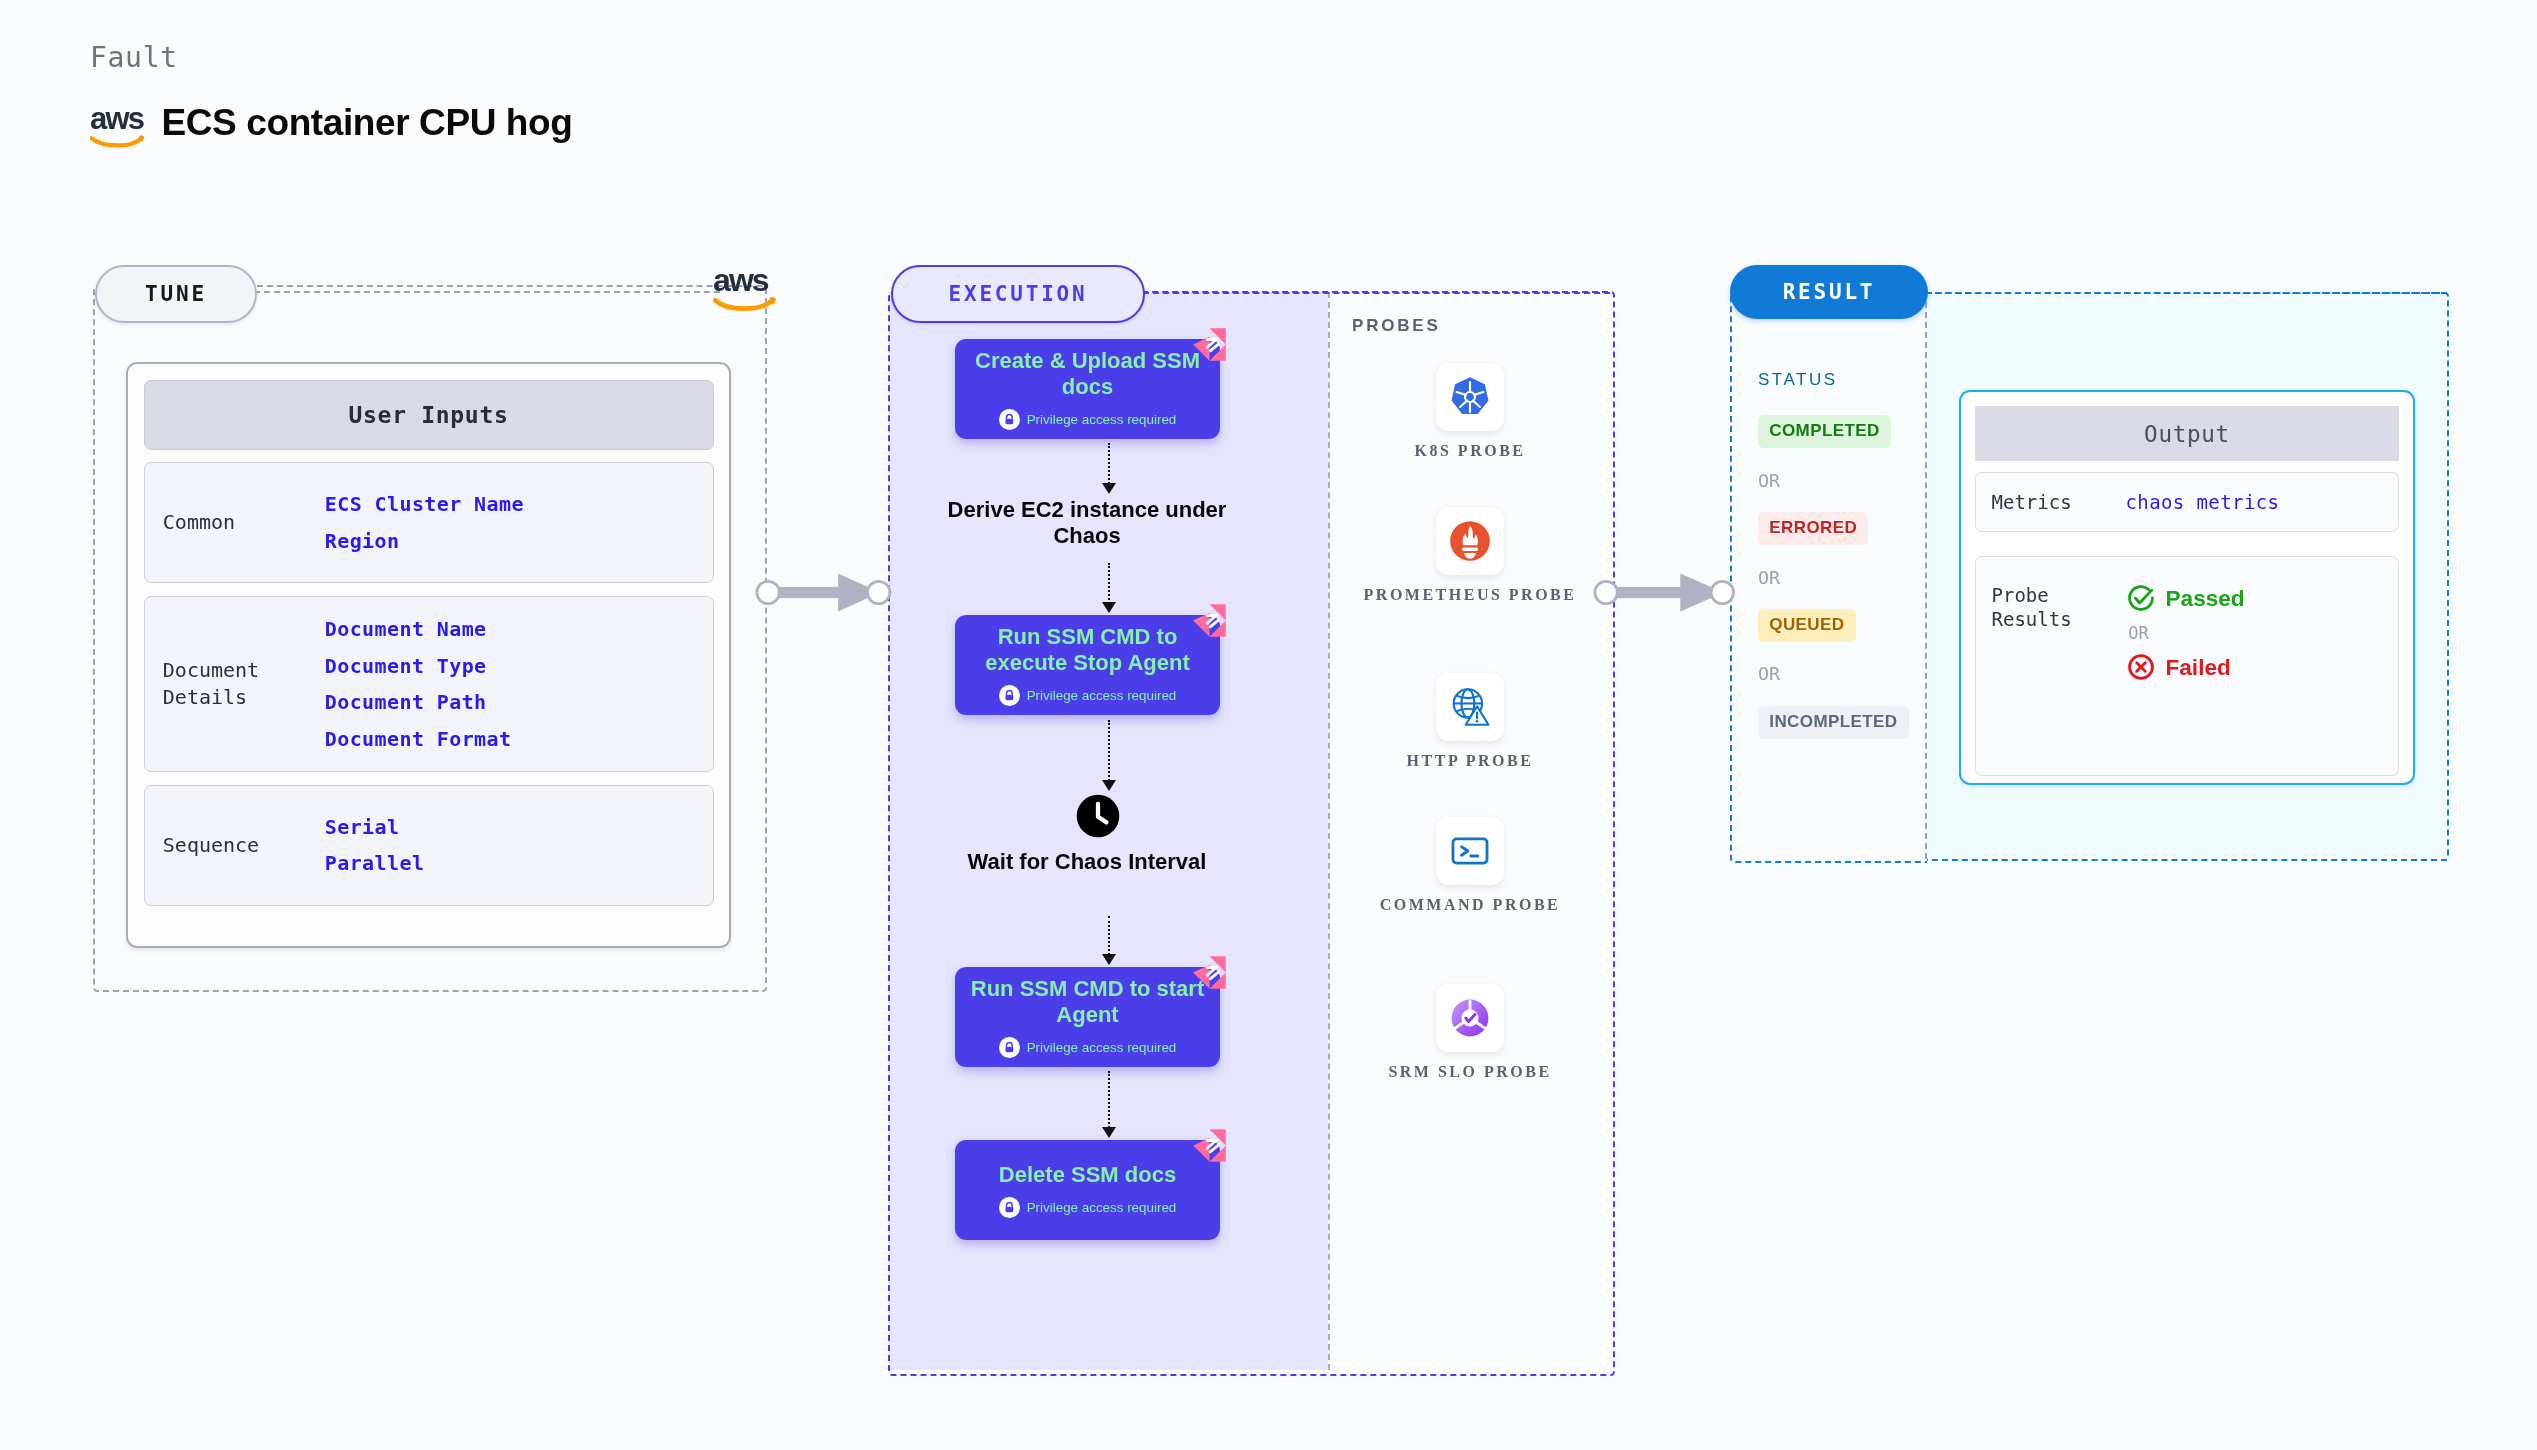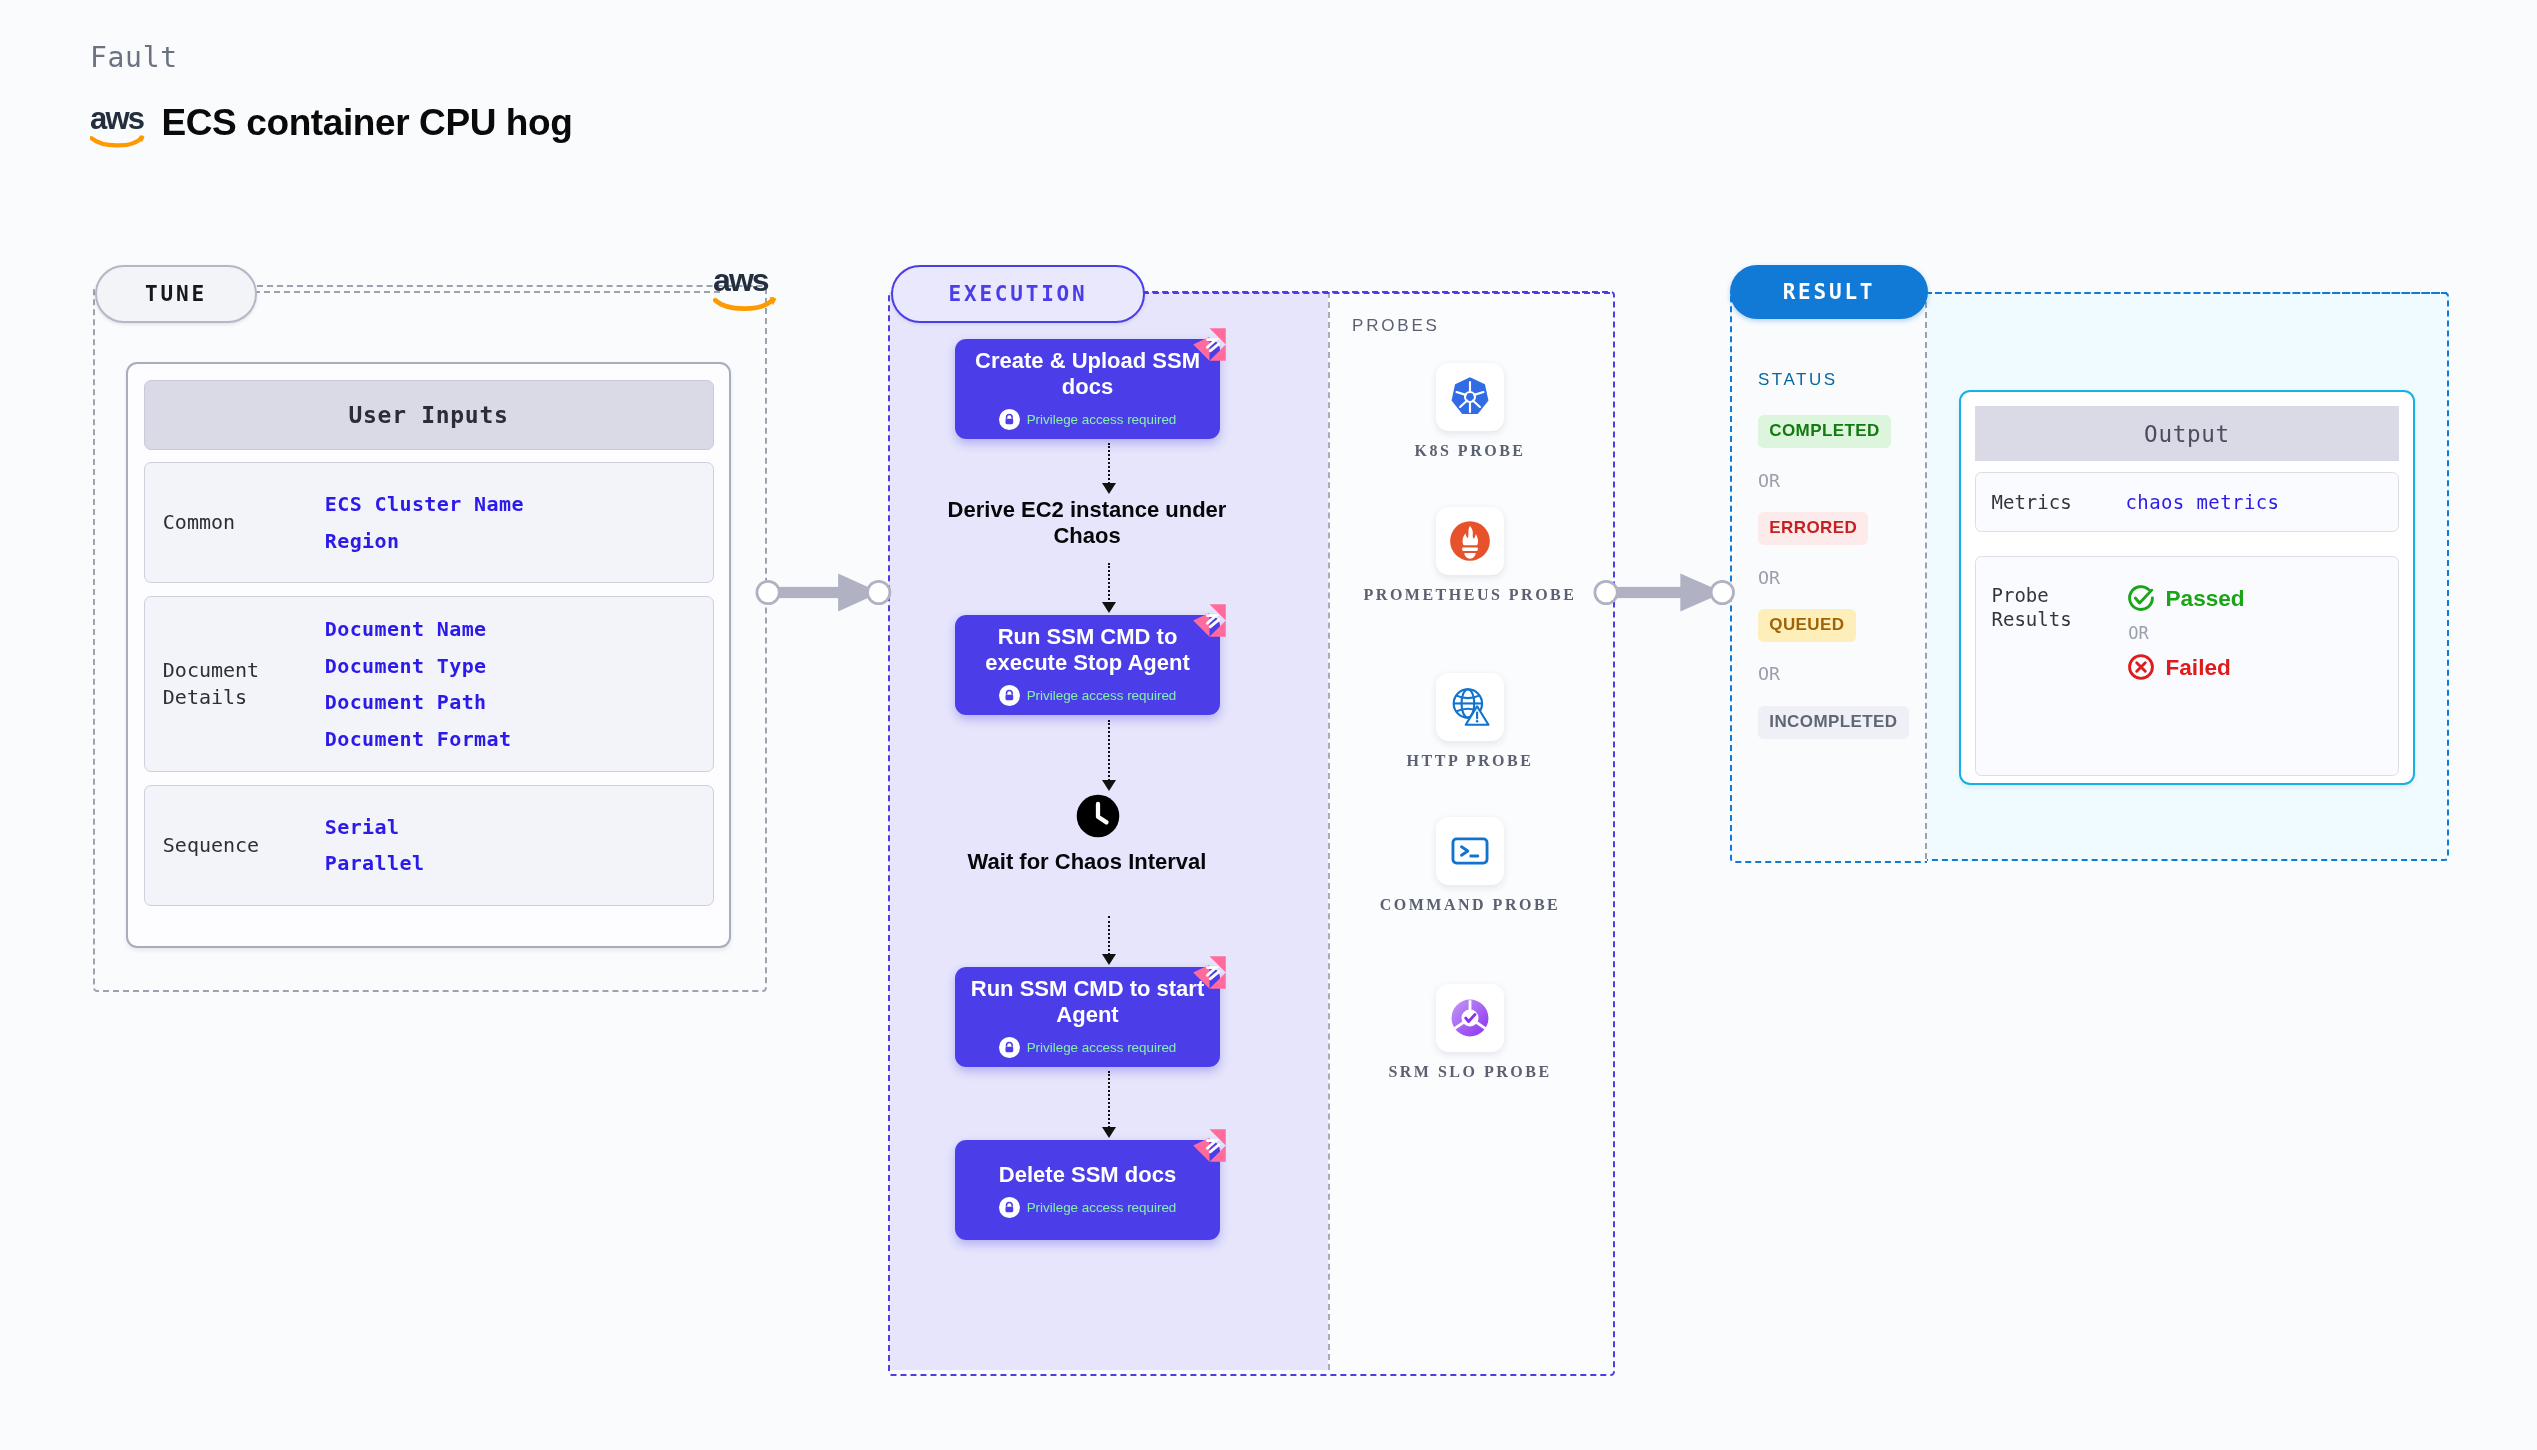--- a/index.html
+++ b/index.html
@@ -77,21 +77,21 @@
     border:2.8px solid #4b3ee8;color:#4b3ee8;font-size:21px;
     box-shadow:0 1.4px 3.5px rgba(0,0,0,.10);}
   #exec-dash{position:absolute;left:1143px;top:292px;width:467px;height:0;
     border-top:2.8px dashed #4b3ee8;z-index:5;}
 
   
   #flow{position:absolute;left:889px;top:292px;width:439px;height:1078px;z-index:4;}
   .step-card{position:absolute;left:66px;width:265px;background:#4b3ee8;
     border-radius:11.3px;box-shadow:0 4.2px 10px rgba(75,62,232,.30);
     display:flex;flex-direction:column;align-items:center;justify-content:center;}
-  .step-title{color:#ffffff;font-size:22px;font-weight:700;text-align:center;
+  .step-title{color:#86efac;font-size:22px;font-weight:700;text-align:center;
     line-height:1.18;padding:0 11.3px;}
   .step-sub{display:flex;align-items:center;gap:7px;margin-top:8.5px;}
   .lock-badge{width:21px;height:21px;border-radius:50%;background:#fff;flex:none;
     display:flex;align-items:center;justify-content:center;}
   .lock-badge svg{display:block;}
   .step-sub-txt{color:#86efac;font-size:13.4px;}
   .corner-chaos{position:absolute;right:-10px;top:-15.5px;width:41px;height:41px;}
   .corner-chaos svg{display:block;}
 
   .plain-step{position:absolute;left:44px;width:308px;text-align:center;
@@ -101,21 +101,21 @@
   .vconn{position:absolute;left:219px;width:2.8px;}
   .vconn .vline{position:absolute;left:0;top:0;width:0;height:100%;
     border-left:2.8px dotted #111;}
   .vconn .vhead{position:absolute;left:-6.4px;bottom:-2.1px;width:0;height:0;
     border-left:7.8px solid transparent;border-right:7.8px solid transparent;
     border-top:11.3px solid #111;}
 
   
   #probes{position:absolute;left:1331px;top:292px;width:278px;height:1078px;z-index:4;}
   #probes-title{position:absolute;left:21px;top:24px;font-size:17px;color:#5b6170;
-    font-weight:400;letter-spacing:2.8px;font-family:"Liberation Sans",sans-serif;}
+    font-weight:700;letter-spacing:2.8px;font-family:"Liberation Sans",sans-serif;}
   .probe{position:absolute;left:0;width:278px;display:flex;flex-direction:column;
     align-items:center;}
   .probe-icon{width:68px;height:68px;background:#fff;border-radius:12.7px;
     box-shadow:0 2.1px 7px rgba(30,40,70,.10);
     display:flex;align-items:center;justify-content:center;}
   .probe-icon svg{display:block;}
   .probe-label{margin-top:10px;text-align:center;font-size:16px;color:#5b6170;
     font-weight:700;letter-spacing:2.5px;line-height:1.3;font-family:Liberation Serif, serif;}
 
   

